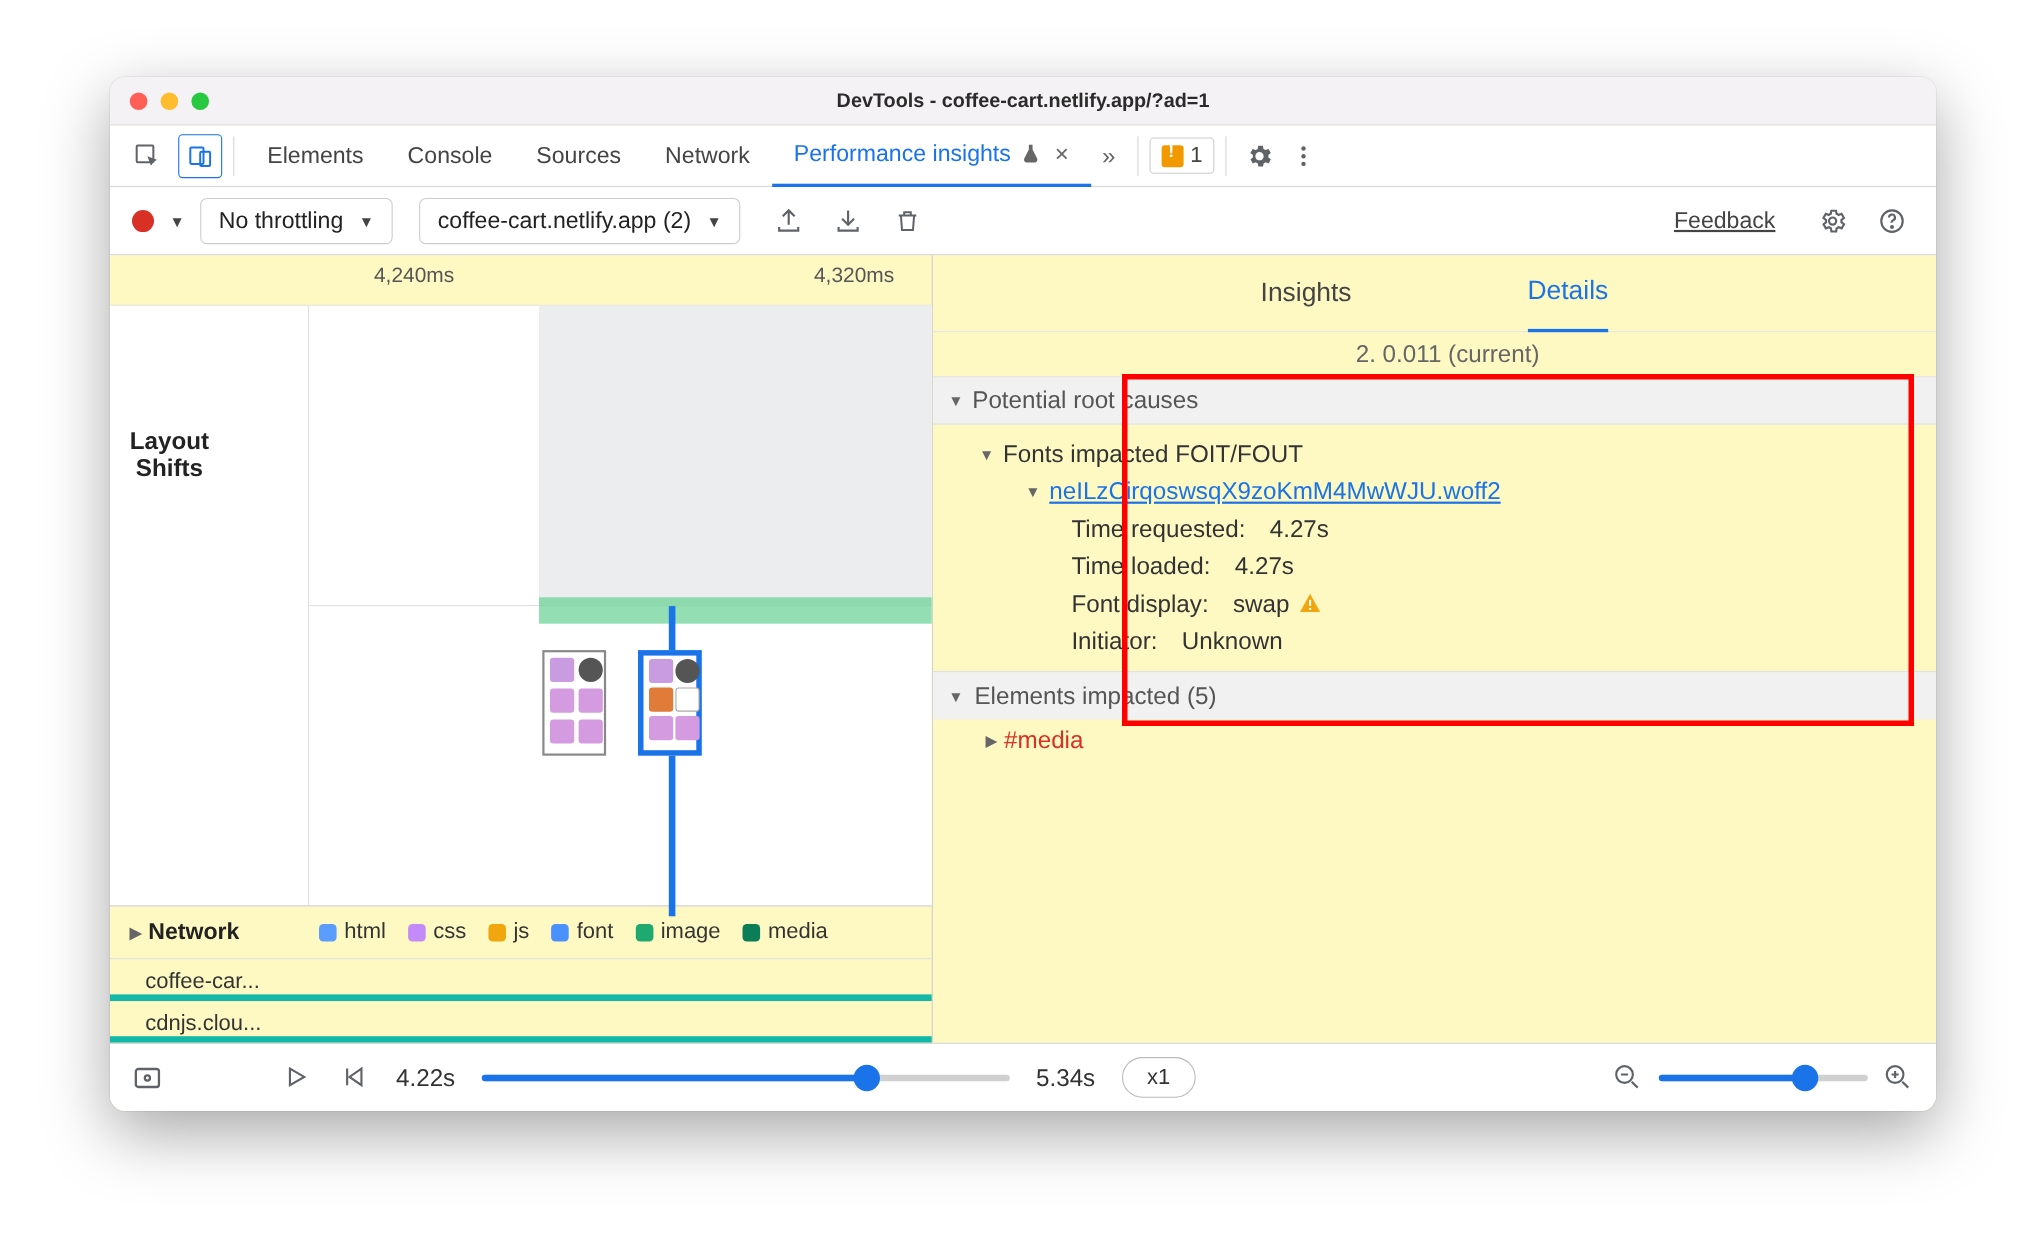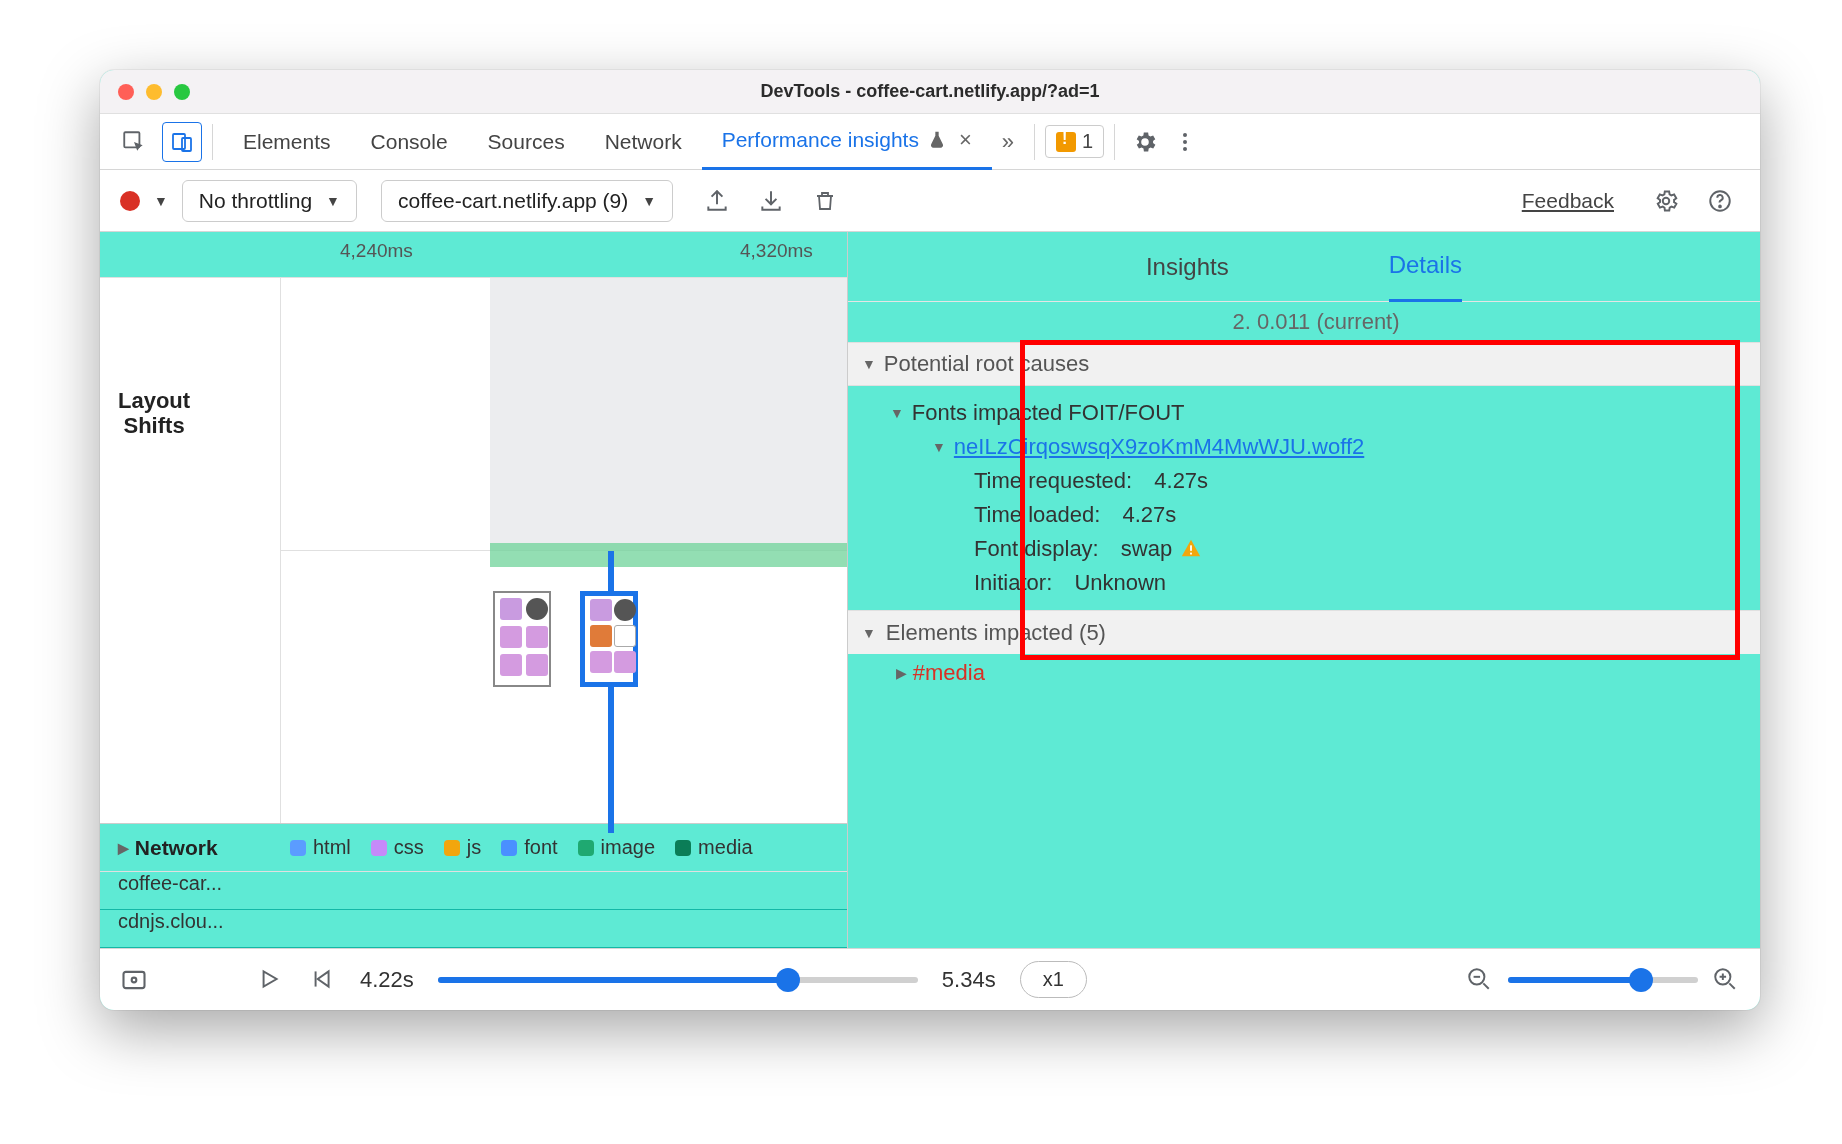--- a/index.html
+++ b/index.html
@@ -9,21 +9,21 @@
     width: 1842px;
     height: 1144px;
     position: relative;
   }
   .app-window {
     position: absolute;
     top: 70px;
     left: 100px;
     width: 1660px;
     height: 940px;
-    background: #5eead4;
+    background: #fef9c3;
     border-radius: 14px;
     box-shadow: 0 20px 60px rgba(0,0,0,0.35), 0 0 0 1px rgba(0,0,0,0.05);
     overflow: hidden;
     display: flex;
     flex-direction: column;
   }
   
   .titlebar {
     height: 44px;
     background: #f4f2f4;
@@ -105,21 +105,21 @@
   .frame-thumb .thumb-inner { position:absolute; inset:3px; }
   .thumb-inner .sq { position:absolute; width:22px; height:22px; border-radius:3px;}
   .blue-line { position:absolute; top:0; bottom:-10px; width:6px; background:#1a73e8; left:328px;}
   .left-sep { position:absolute; top:0; bottom:0; left:180px; width:1px; background:#e0e0e0;}
 
   .network-row { height:48px; display:flex; align-items:center; border-bottom:1px solid #e0e0e0; position:relative;}
   .network-row .lbl { width:180px; padding-left:18px; font-size:21px; font-weight:700; color:#222; display:flex; align-items:center; gap:6px;}
   .legend { display:flex; gap:20px; font-size:20px; color:#333; padding-left:10px;}
   .legend .it { display:flex; align-items:center; gap:7px;}
   .legend .sw { width:16px; height:16px; border-radius:4px; }
-  .net-item { height:38px; display:flex; align-items:flex-start; padding-left:18px; font-size:20px; color:#333; border-bottom:1px solid #14b8a6;}
+  .net-item { height:38px; display:flex; align-items:flex-end; padding-left:32px; font-size:20px; color:#333; border-bottom:6px solid #14b8a6;}
   .net-item .truncate { width:160px; white-space:nowrap; overflow:hidden; text-overflow:ellipsis;}
 
   
   .right-tabs { height:70px; display:flex; align-items:center; border-bottom:1px solid #e5e5e5; padding:0 30px; gap:160px; justify-content:center;}
   .right-tabs .rt { font-size:24px; color:#444; height:70px; display:flex; align-items:center;}
   .right-tabs .rt.active { color:#1a73e8; border-bottom:3px solid #1a73e8; font-weight:500;}
   .prev-line { height:40px; display:flex; align-items:center; justify-content:center; font-size:22px; color:#666;margin-left:24px;}
   .details { flex:1; overflow:auto; }
   .panel-h { background:#f1f1f1; height:44px; display:flex; align-items:center; gap:8px; padding:0 14px; font-size:22px; color:#555; border-top:1px solid #e0e0e0; border-bottom:1px solid #e0e0e0;}
   .tri { font-size:14px; color:#666; }
@@ -216,21 +216,21 @@
   </div>
 
   <div class="toolbar">
     <div class="rec-dot"></div>
     <span class="dd-caret">▼</span>
     <div class="select-box">
       <span>No throttling</span>
       <span class="dd-caret">▼</span>
     </div>
     <div class="select-box" style="margin-left:10px;">
-      <span>coffee-cart.netlify.app (9)</span>
+      <span>coffee-cart.netlify.app (2)</span>
       <span class="dd-caret">▼</span>
     </div>
     <div class="icon-btn" style="margin-left:10px;">
       <svg viewBox="0 0 24 24" width="26" height="26" fill="none" stroke="#5f6368" stroke-width="1.8">
           <path d="M12 3v12"></path>
           <path d="M7 8l5-5 5 5"></path>
           <path d="M4 17v3h16v-3"></path>
         </svg>
     </div>
     <div class="icon-btn">

